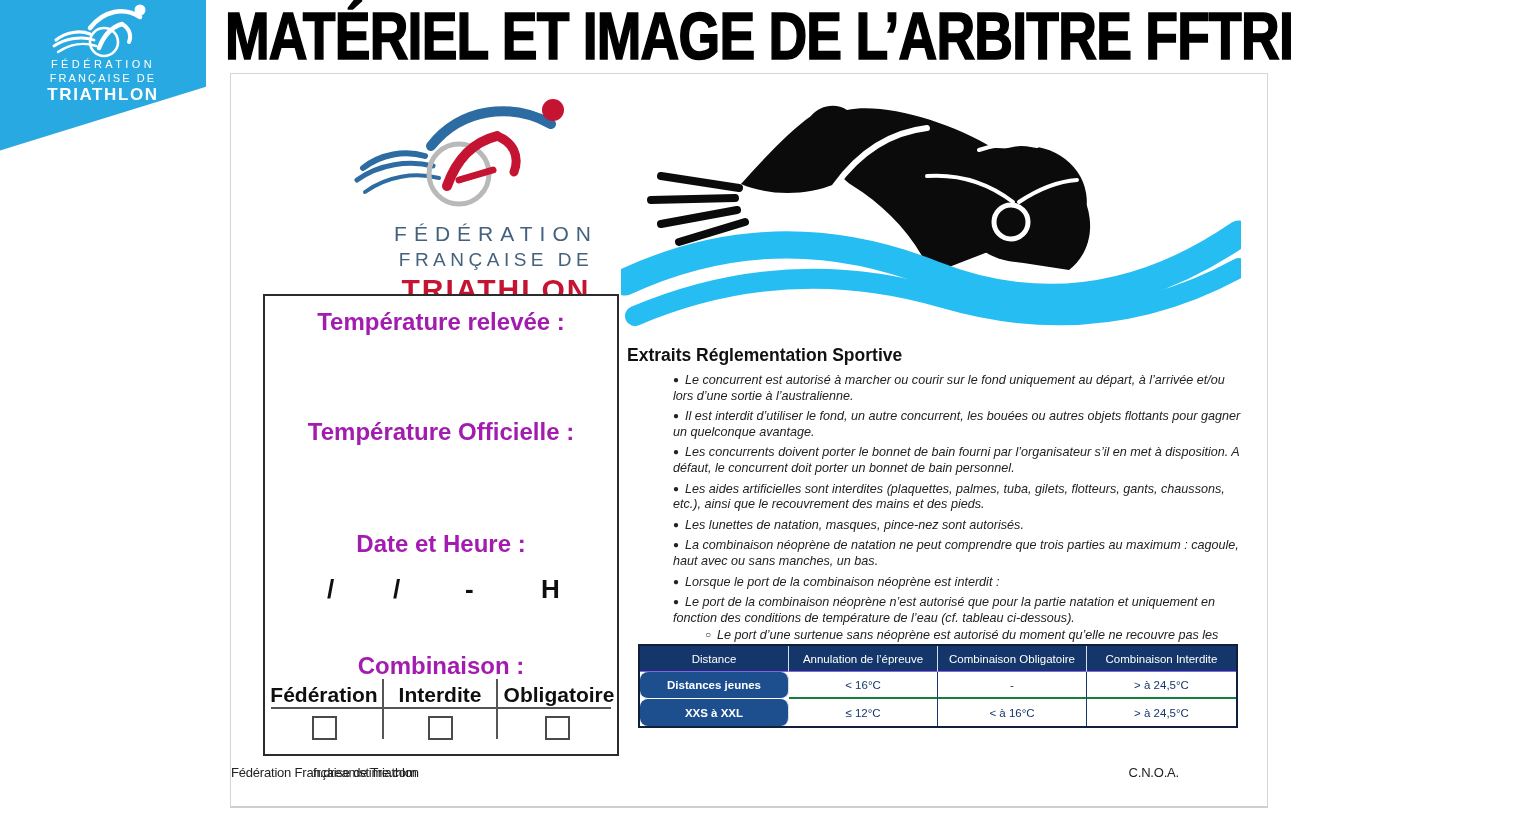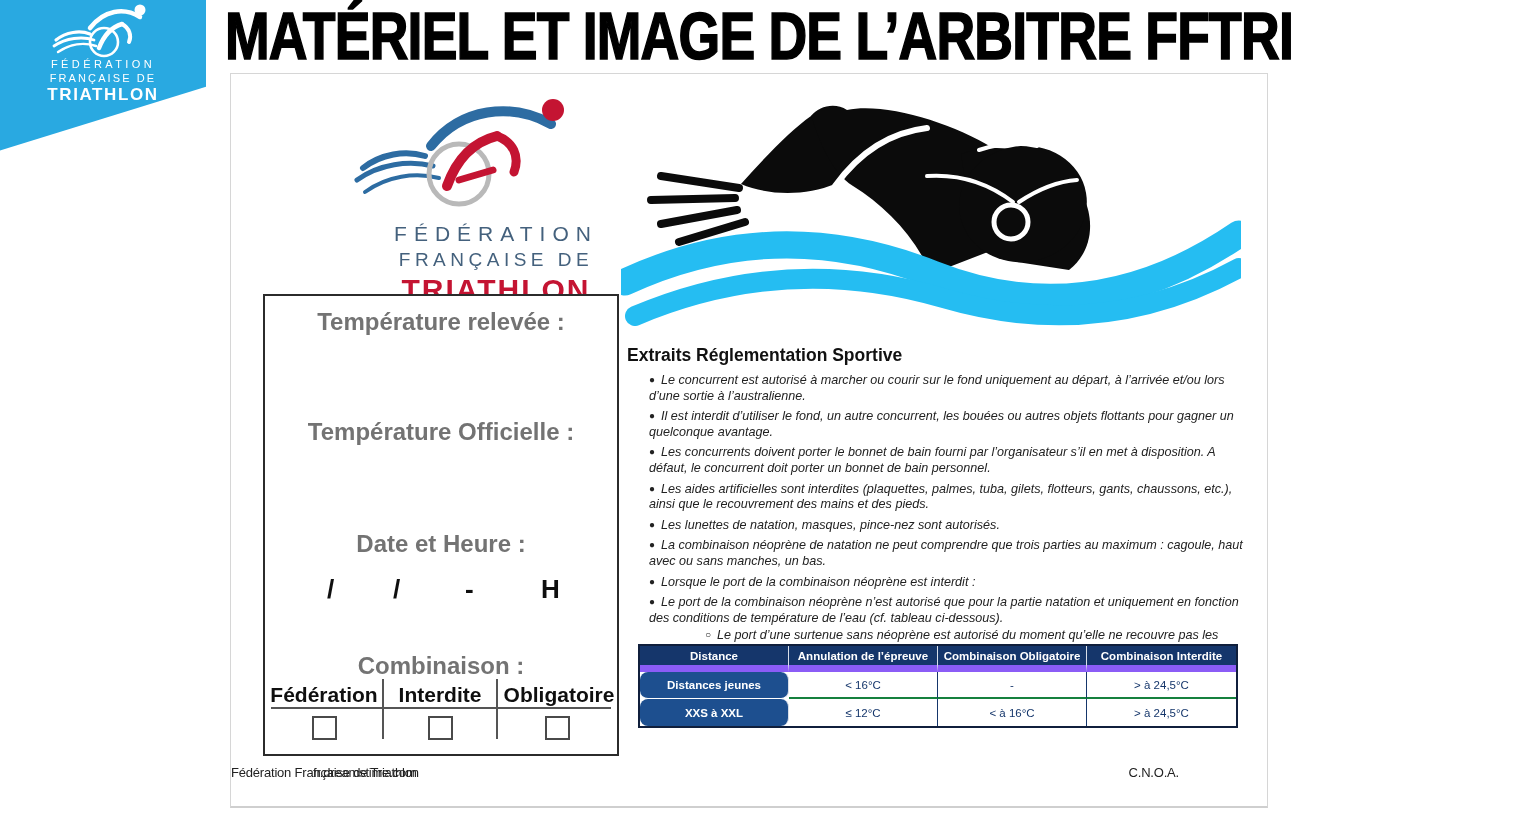--- a/index.html
+++ b/index.html
@@ -30,42 +30,42 @@
   .fftri-t1 { font-size:21px; letter-spacing:7px; color:#44617d; }
   .fftri-t2 { font-size:19px; letter-spacing:4.5px; color:#44617d; margin-top:3px; }
   .fftri-t3 { font-size:30px; font-weight:bold; letter-spacing:2px; color:#c41432; margin-top:2px; }
 
   .swimmer { position:absolute; left:390px; top:10px; }
 
   
   .formbox { position:absolute; left:32px; top:220px; width:356px; height:462px;
              border:2px solid #2b2b2b; background:#fff; }
   .flabel { position:absolute; left:0; width:100%; text-align:center; font-weight:bold;
-            font-size:24px; color:#737373; }
+            font-size:24px; color:#a21caf; }
   .slot { position:absolute; font-weight:bold; font-size:26px; color:#0f0f0f; }
   .opt-label { position:absolute; font-weight:bold; font-size:21px; color:#0f0f0f; text-align:center; }
   .vline { position:absolute; width:2px; background:#555; top:383px; height:60px; }
   .hline { position:absolute; left:6px; right:6px; top:411px; height:2px; background:#555; }
   .cb { position:absolute; top:420px; width:25px; height:24px; border:2px solid #4a4a4a; background:#fff; }
 
   
   .reg-head { position:absolute; left:396px; top:271px; font-weight:bold; font-size:17.5px; color:#111; }
   .bullets { position:absolute; left:418px; top:299px; width:594px; font-style:italic;
              font-size:12.6px; line-height:15.6px; color:#222; }
-  .bullet { margin-bottom:5px; }
+  .bullet { margin-bottom:5px;margin-left:24px; }
   .bullet::before { content:"●"; font-style:normal; font-size:10px; margin-right:6px; position:relative; top:-1px; }
   .subbullet { padding-left:56px; margin-top:-3px; margin-bottom:5px; }
   .subbullet::before { content:"○"; font-style:normal; font-size:10px; margin-right:6px; position:relative; top:-1px; }
 
   
   .temp-table { position:absolute; left:407px; top:570px; border-collapse:separate; border-spacing:0;
                 border:2px solid #101f3c; }
   .temp-table th, .temp-table td { font-size:11.5px; text-align:center; vertical-align:middle; }
-  .temp-table th { width:149px; height:26px; background:#15366B; color:#fff; font-weight:bold;
-                   border-right:1px solid #d8dee8; border-bottom:7px solid #8b5cf6; }
+  .temp-table th { width:149px; height:26px; background:#15366B; color:#fff; font-weight:normal;
+                   border-right:1px solid #d8dee8; border-bottom:1px solid #8b5cf6; }
   .temp-table th:last-child { border-right:none; }
   .temp-table td { height:27px; color:#15366B; background:#fff; border-right:1px solid #15366B;
                    border-bottom:2px solid #15803d; }
   .temp-table td:last-child { border-right:none; }
   .temp-table tr:last-child td { border-bottom:none; }
   .temp-table td.rowlabel { background:#1D4F8F; color:#fff; font-weight:bold;
                             border-right:1px solid #d8dee8; border-bottom:1px solid #fff;border-radius:8px; }
 
   
   .pfooter { position:absolute; left:0; top:691px; width:100%; font-size:13px; letter-spacing:-0.2px; color:#222; }

